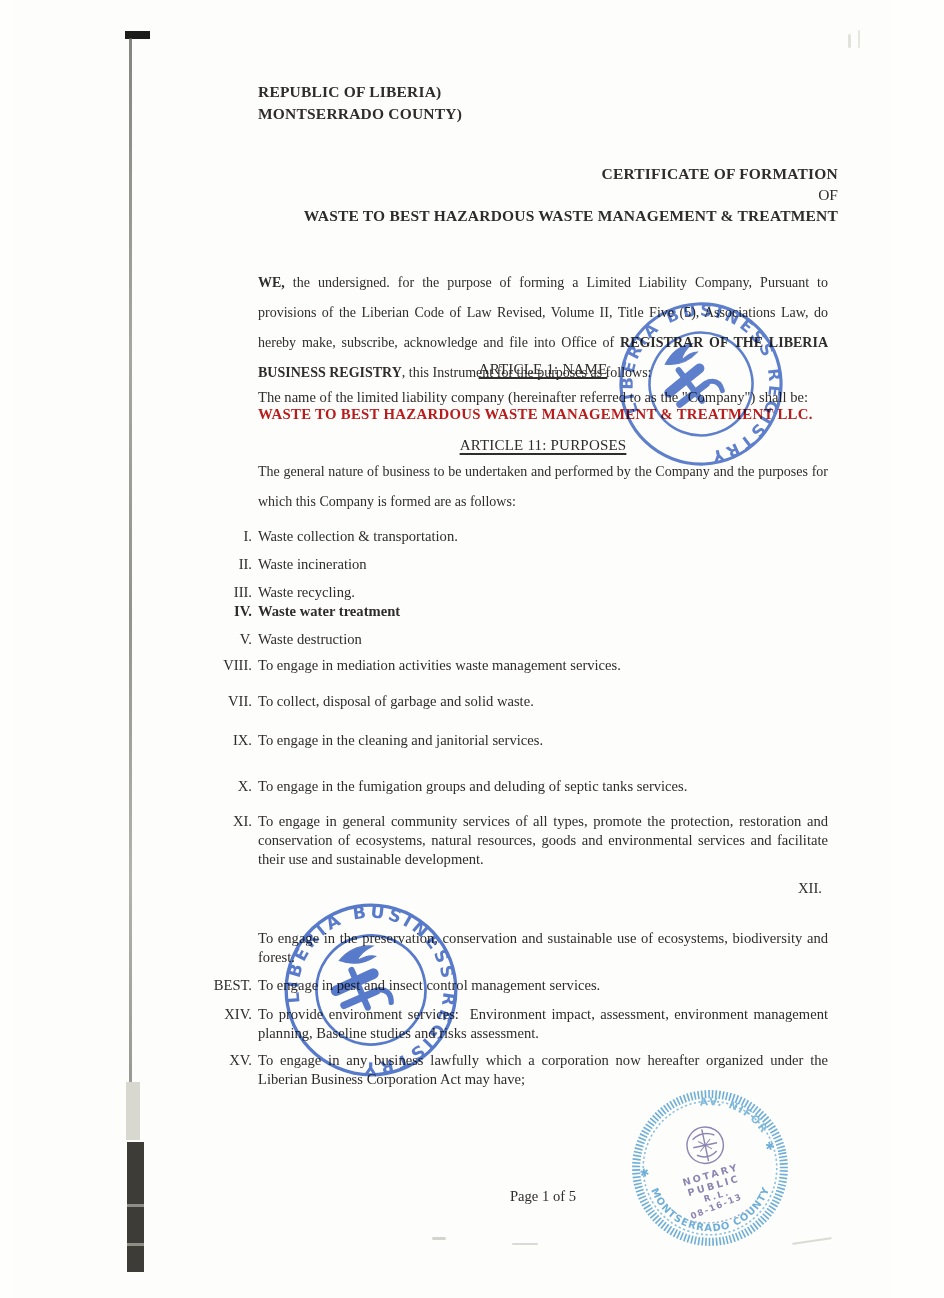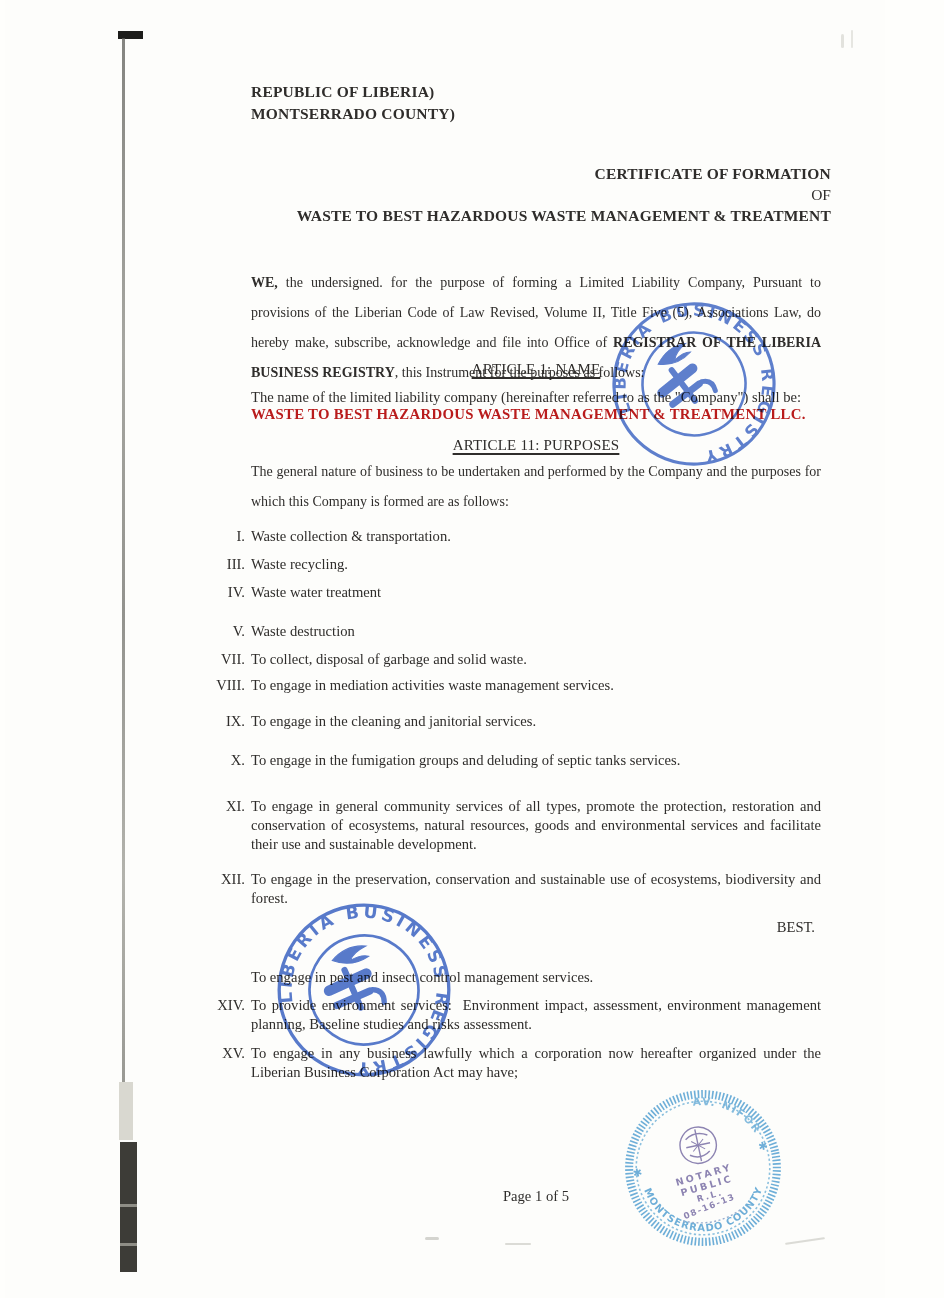--- a/index.html
+++ b/index.html
@@ -2,21 +2,21 @@
 <html><head>
 <meta charset="utf-8">
 <style>
   html,body{margin:0;padding:0;}
   body{
     width:944px;height:1298px;position:relative;overflow:hidden;
     background:#fefefc;
     font-family:"Liberation Serif", serif;
     color:#2f2d2b;
   }
-  .paper{position:absolute;left:5px;top:0;width:848px;height:1298px;background:#fdfdfb;padding-left:32px;}
+  .paper{position:absolute;left:12px;top:0;width:848px;height:1298px;background:#fdfdfb;padding-left:32px;}
   
   .edge-tick-top{position:absolute;left:113px;top:31px;width:25px;height:8px;background:#1c1c1a;}
   .edge-line{position:absolute;left:117px;top:38px;width:3px;height:1048px;
     background:linear-gradient(#5c5c57,#8a8a83 30%,#6f6f69 55%,#9a9a92 80%,#777770);opacity:.75;}
   .edge-block-light{position:absolute;left:114px;top:1082px;width:14px;height:58px;background:#d9d8d0;}
   .edge-block-dark{position:absolute;left:115px;top:1142px;width:17px;height:130px;background:#3d3c37;}
   .edge-block-dark .gap{position:absolute;left:0;width:100%;height:3px;background:#8f8e86;}
   .smudge{position:absolute;background:#b9b9b2;opacity:.5;border-radius:2px;}
 
   .doc{position:absolute;left:246px;top:0;width:570px;}
@@ -31,21 +31,21 @@
   .article-heading span{text-decoration:underline;text-underline-offset:3px;text-decoration-thickness:1.5px;}
   .a1-head{top:361px;}
   .a1-body{position:absolute;top:388px;left:0;width:575px;font-size:14.6px;line-height:19px;}
   .company-name{position:absolute;top:406px;left:0;width:575px;font-weight:bold;font-size:14.8px;
     color:#b91c1c;letter-spacing:.3px;}
   .a2-head{top:437px;}
   .a2-body{position:absolute;top:457px;left:0;width:570px;}
   .purposes{position:absolute;top:527px;left:0;width:570px;}
   .purpose-row{display:flex;margin-top:9px;font-size:14.6px;line-height:19px;}
   .purpose-row:nth-child(1){margin-top:0;}
-  .purpose-row:nth-child(4){margin-top:20px;}
+  .purpose-row:nth-child(4){margin-top:0;font-weight:bold;}
   .purpose-row:nth-child(6){margin-top:7px;}
   .purpose-row:nth-child(7){margin-top:17px;}
   .purpose-row:nth-child(8){margin-top:20px;}
   .purpose-row:nth-child(9){margin-top:27px;}
   .purpose-row:nth-child(10){margin-top:16px;}
   .purpose-row:nth-child(11){margin-top:10px;flex-direction:column;}
   .purpose-row:nth-child(13){margin-top:10px;}
   .purpose-row:nth-child(14){margin-top:8px;}
   .purpose-row:nth-child(15){margin-top:13px;flex-direction:column;}
   .purpose-num{flex:0 0 50px;margin-left:-56px;margin-right:6px;text-align:right;}
@@ -97,38 +97,42 @@
 
     <div class="article-heading a2-head"><span>ARTICLE 11: PURPOSES</span></div>
     <div class="a2-body para">The general nature of business to be undertaken and performed by the Company and the purposes for which this Company is formed are as follows:</div>
 
     <div class="purposes">
         <div class="purpose-row">
       <div class="purpose-num">I.</div>
       <div class="purpose-text">Waste collection &amp; transportation.</div>
     </div>
         <div class="purpose-row">
+      <div class="purpose-num">II.</div>
+      <div class="purpose-text">Waste incineration</div>
+    </div>
+        <div class="purpose-row">
       <div class="purpose-num">III.</div>
       <div class="purpose-text">Waste recycling.</div>
     </div>
         <div class="purpose-row">
       <div class="purpose-num">IV.</div>
       <div class="purpose-text">Waste water treatment</div>
     </div>
         <div class="purpose-row">
       <div class="purpose-num">V.</div>
       <div class="purpose-text">Waste destruction</div>
     </div>
         <div class="purpose-row">
+      <div class="purpose-num">VIII.</div>
+      <div class="purpose-text">To engage in mediation activities waste management services.</div>
+    </div>
+        <div class="purpose-row">
       <div class="purpose-num">VII.</div>
       <div class="purpose-text">To collect, disposal of garbage and solid waste.</div>
-    </div>
-        <div class="purpose-row">
-      <div class="purpose-num">VIII.</div>
-      <div class="purpose-text">To engage in mediation activities waste management services.</div>
     </div>
         <div class="purpose-row">
       <div class="purpose-num">IX.</div>
       <div class="purpose-text">To engage in the cleaning and janitorial services.</div>
     </div>
         <div class="purpose-row">
       <div class="purpose-num">X.</div>
       <div class="purpose-text">To engage in the fumigation groups and deluding of septic tanks services.</div>
     </div>
         <div class="purpose-row">

